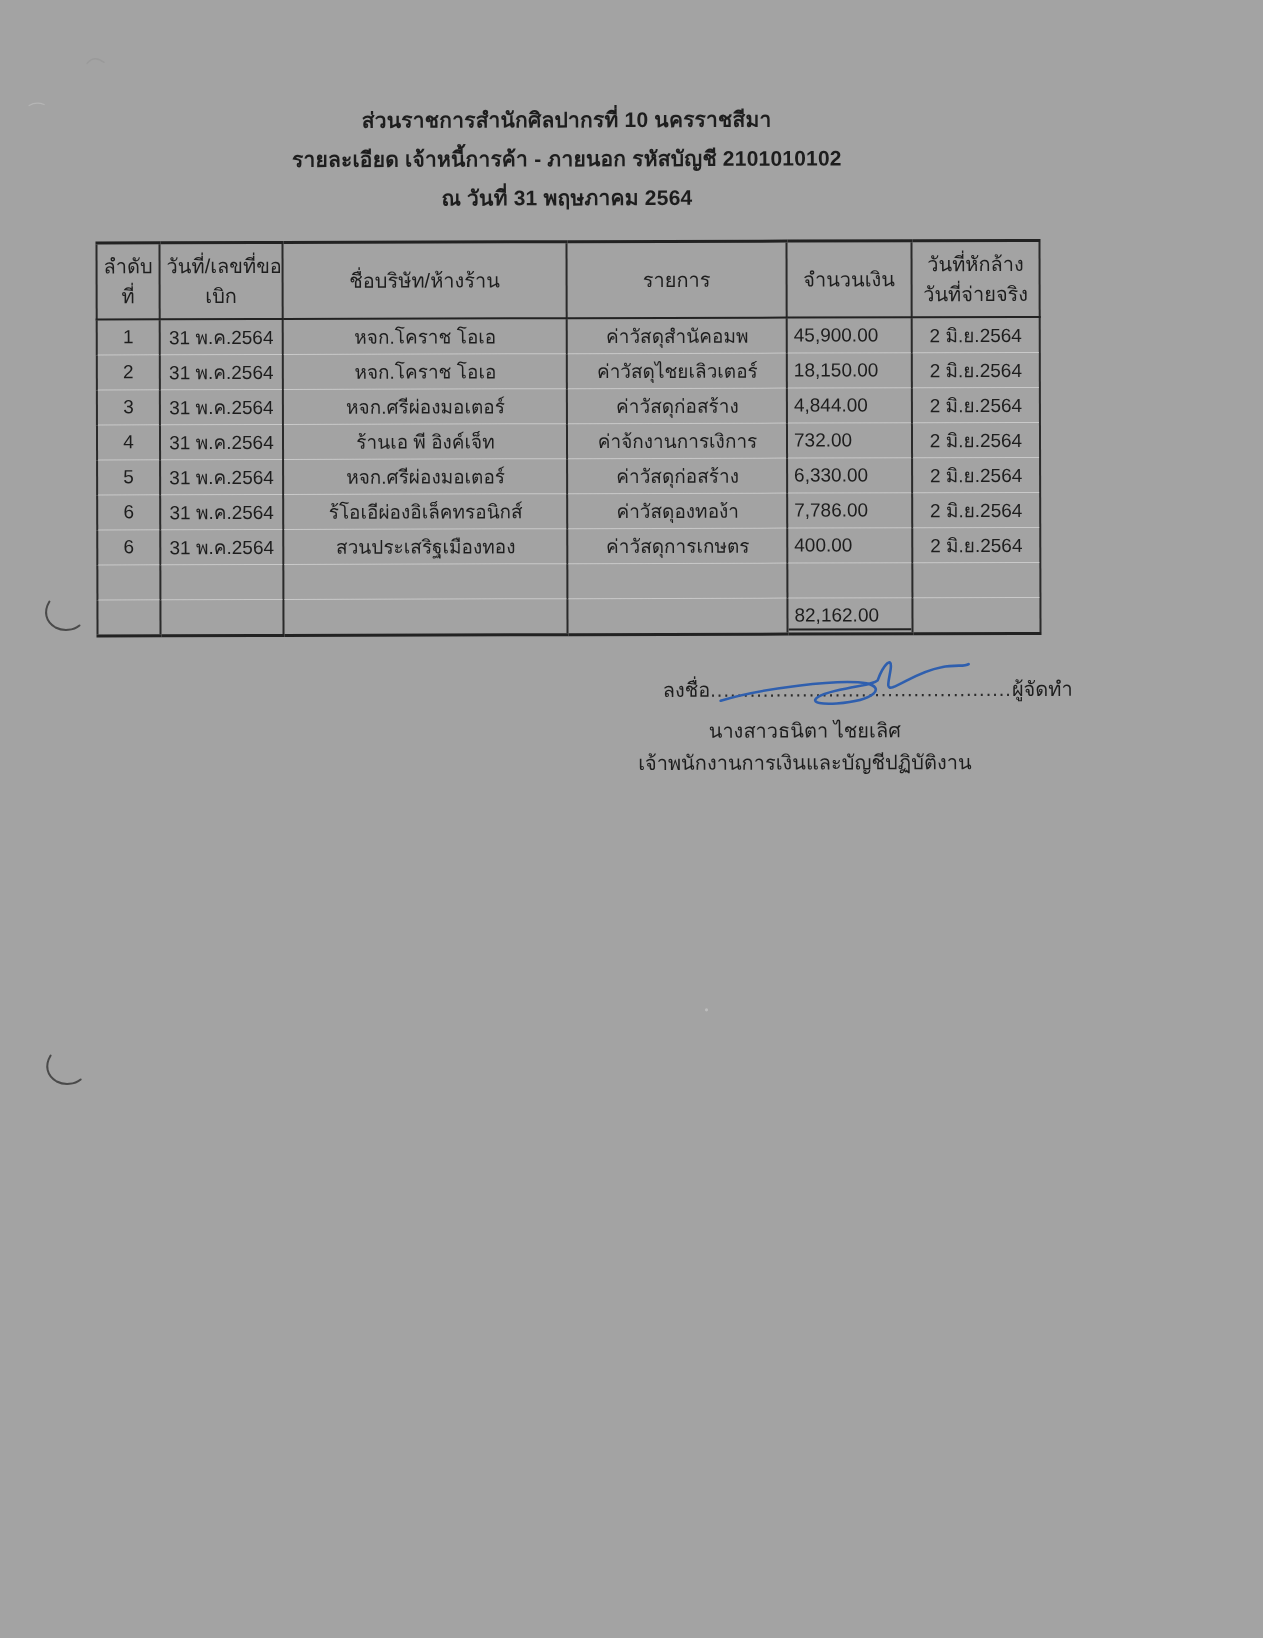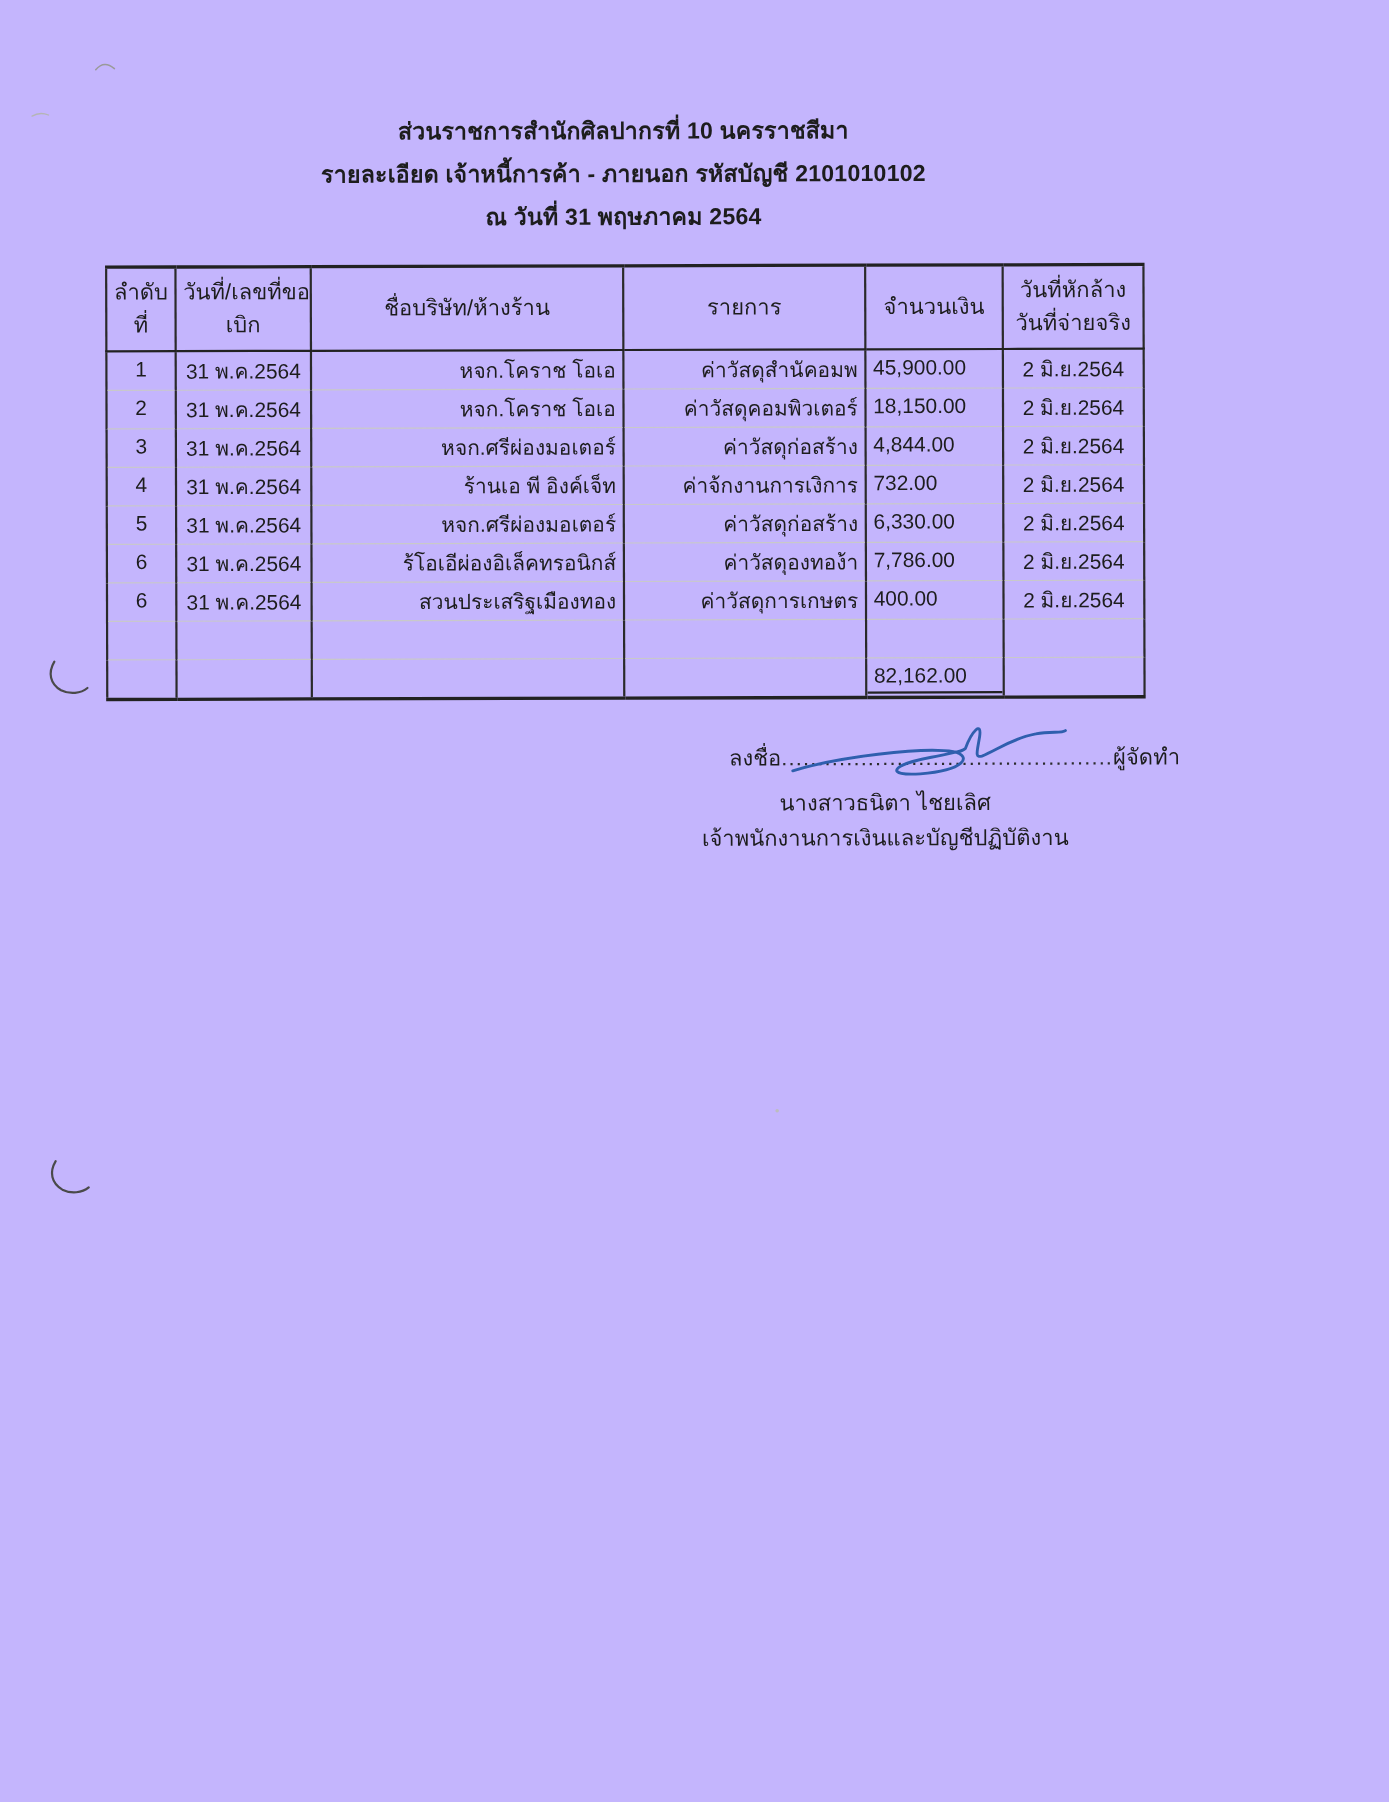--- a/index.html
+++ b/index.html
@@ -1,20 +1,20 @@
 <!DOCTYPE html>
 <html><head>
 <meta charset="utf-8">
 <style>
   html,body{margin:0;padding:0;background:#e9e9e9;}
   .page{
     position:relative;
     width:1263px;height:1638px;
     margin:0 auto;
-    background:#c4b5fd;
+    background:#a3a3a3;
     overflow:hidden;
     font-family:"Liberation Sans","DejaVu Sans",sans-serif;
     color:#1d1d1d;
   }
   .sheet{
     position:absolute;inset:0;
     transform:rotate(-0.15deg);
   }
   
   .titles{
@@ -53,21 +53,21 @@
     border-bottom:1px solid #c9c9c9;
   }
   .ledger tbody tr:last-child td{border-bottom:3px solid #222;}
   .col-no{width:63px;}
   .col-date{width:123px;}
   .col-vendor{width:284px;}
   .col-item{width:220px;}
   .col-amt{width:125px;}
   .col-paid{width:128px;}
   td.c{text-align:center;}
-  td.l{text-align:right;padding-left:7px;}
+  td.l{text-align:center;padding-left:7px;}
   td.r{text-align:left;padding-right:10px;}
   .empty-row td{height:36px;}
   .total-row td{height:30px;}
   .total-amt{font-weight:600;position:relative;margin-top:32px;}
   .total-amt::after{
     content:"";position:absolute;left:0;right:0;bottom:2px;
     border-bottom:2px solid #222;
   }
   
   .sigblock{
@@ -136,21 +136,21 @@
             <td class="c">31 พ.ค.2564</td>
             <td class="l">หจก.โคราช โอเอ</td>
             <td class="l">ค่าวัสดุสำนัคอมพ</td>
             <td class="r">45,900.00</td>
             <td class="c">2 มิ.ย.2564</td>
           </tr>
           <tr>
             <td class="c">2</td>
             <td class="c">31 พ.ค.2564</td>
             <td class="l">หจก.โคราช โอเอ</td>
-            <td class="l">ค่าวัสดุคอมพิวเตอร์</td>
+            <td class="l">ค่าวัสดุไชยเลิวเตอร์</td>
             <td class="r">18,150.00</td>
             <td class="c">2 มิ.ย.2564</td>
           </tr>
           <tr>
             <td class="c">3</td>
             <td class="c">31 พ.ค.2564</td>
             <td class="l">หจก.ศรีผ่องมอเตอร์</td>
             <td class="l">ค่าวัสดุก่อสร้าง</td>
             <td class="r">4,844.00</td>
             <td class="c">2 มิ.ย.2564</td>

